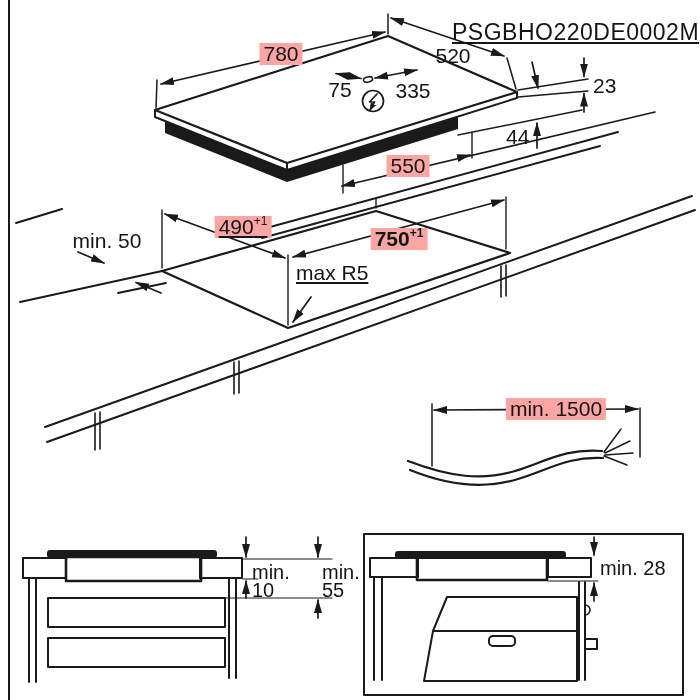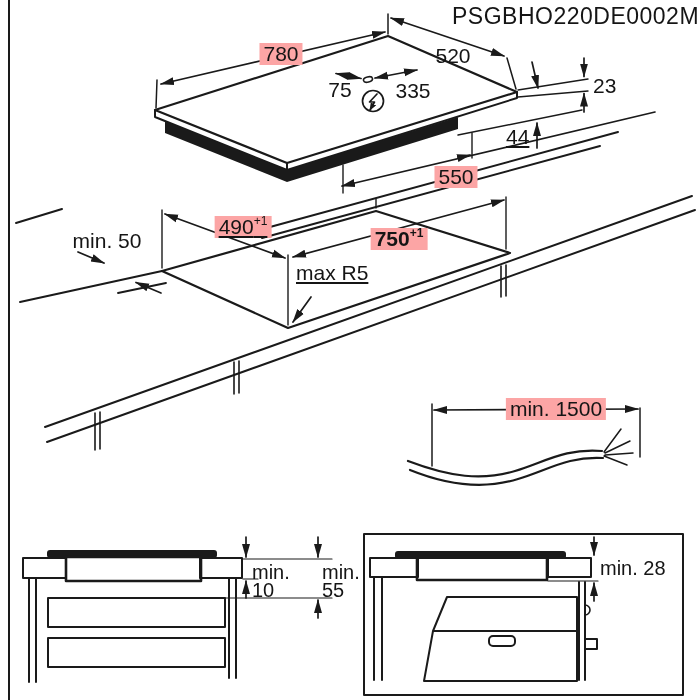--- a/index.html
+++ b/index.html
@@ -164,29 +164,29 @@
     <path d="M447,597 L577,597 L577,681 L424,681 L433,631 L447,597 M433,631 L577,631"></path>
     <rect x="489" y="636" width="26" height="10" rx="4"></rect>
     <line x1="548" y1="581" x2="598" y2="581" stroke-width="1.2"></line>
     <g>
       <line x1="594" y1="537" x2="594" y2="555" stroke-width="1.7" marker-end="url(#ah)"></line>
       <line x1="594" y1="601" x2="594" y2="583" stroke-width="1.7" marker-end="url(#ah)"></line>
     </g>
   </g>
 </svg>
 
-  <div class="lbl title" style="left:452px;top:4px;">PSGBHO220DE0002M</div>
+  <div class="lbl title" style="left:452px;top:20px;text-decoration:underline;">PSGBHO220DE0002M</div>
 
   <div class="lbl ctr bg" style="left:281px;top:43px;">780</div>
   <div class="lbl ctr" style="left:453px;top:45px;">520</div>
   <div class="lbl ctr" style="left:340px;top:79px;">75</div>
   <div class="lbl ctr" style="left:413px;top:80px;">335</div>
   <div class="lbl" style="left:593px;top:75px;">23</div>
-  <div class="lbl" style="left:506px;top:126px;text-decoration:underline;">44</div>
-  <div class="lbl ctr bg" style="left:408px;top:166px;margin-left:48px;">550</div>
+  <div class="lbl" style="left:506px;top:126px;">44</div>
+  <div class="lbl ctr bg" style="left:408px;top:155px;">550</div>
 
   <div class="lbl ctr" style="left:107px;top:230px;">min. 50</div>
   <div class="lbl ctr bg" style="left:243px;top:216px;text-decoration:underline;"><span>490</span><sup>+1</sup></div>
   <div class="lbl ctr bg" style="left:399px;top:228px;font-weight:bold;"><span>750</span><sup>+1</sup></div>
   <div class="lbl" style="left:296px;top:262px;text-decoration:underline;">max R5</div>
 
   <div class="lbl ctr bg" style="left:556px;top:398px;">min. 1500</div>
 
   <div class="lbl sm" style="left:252px;top:562px;">min.</div>
   <div class="lbl sm" style="left:252px;top:580px;">10</div>

